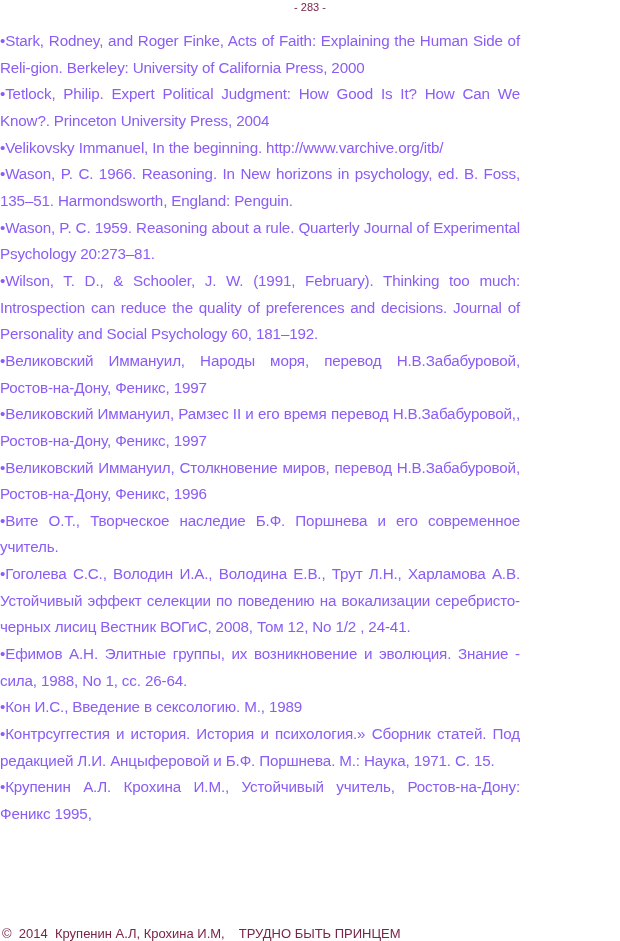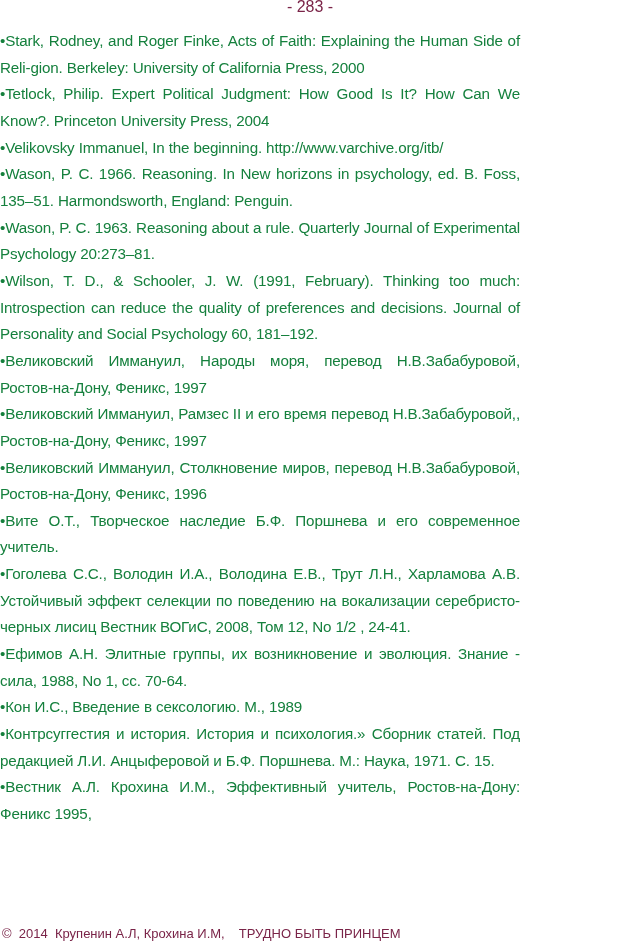--- a/index.html
+++ b/index.html
@@ -1,24 +1,24 @@
 <!DOCTYPE html>
 <html><head>
 <meta charset="utf-8">
 <style>
   html, body { margin: 0; padding: 0; background: #ffffff; }
   body { width: 620px; height: 941px; position: relative; overflow: hidden; }
   .page-num {
     position: absolute; top: 0px; left: 0; width: 620px; text-align: center;
-    font-family: "Liberation Sans", sans-serif; font-size: 16px; color: #7a2448;
+    font-family: "Liberation Sans", sans-serif; font-size: 11px; color: #7a2448;
     line-height: 14px;
   }
   .refs {
     position: absolute; top: 28px; left: 0; width: 520px;
-    font-family: "Liberation Sans", sans-serif; font-size: 15.2px; color: #15803d;
+    font-family: "Liberation Sans", sans-serif; font-size: 15.2px; color: #8b5cf6;
     line-height: 26.65px;
   }
   .ref { margin: 0; padding: 0; text-align: justify; text-align-last: left; letter-spacing: -0.15px; }
   .footer {
     position: absolute; top: 926px; left: 2px;
     font-family: "Liberation Sans", sans-serif; font-size: 13px; color: #7a2448;
     white-space: pre;
   }
   .footer span { margin-right: 4px; }
   .footer .title { margin-left: 10px; }
@@ -26,26 +26,26 @@
 </head>
 <body>
 
 <div class="page-num">- 283 -</div>
 
 <div class="refs">
   <p class="ref">•Stark, Rodney, and Roger Finke,  Acts of Faith: Explaining the Human Side of Reli-gion. Berkeley: University of California Press, 2000</p>
   <p class="ref">•Tetlock, Philip. Expert Political Judgment: How Good Is It? How Can We Know?. Princeton University Press, 2004</p>
   <p class="ref">•Velikovsky Immanuel, In the beginning. http://www.varchive.org/itb/</p>
   <p class="ref">•Wason, P. C. 1966. Reasoning. In New horizons in psychology, ed. B. Foss, 135–51. Harmondsworth, England: Penguin.</p>
-  <p class="ref">•Wason, P. C. 1963. Reasoning about a rule. Quarterly Journal of Experimental Psychology 20:273–81.</p>
+  <p class="ref">•Wason, P. C. 1959. Reasoning about a rule. Quarterly Journal of Experimental Psychology 20:273–81.</p>
   <p class="ref">•Wilson, T. D., &amp; Schooler, J. W. (1991, February). Thinking too much: Introspection can reduce the quality of preferences and decisions. Journal of Personality and Social Psychology 60, 181–192.</p>
   <p class="ref">•Великовский Иммануил, Народы моря, перевод Н.В.Забабуровой, Ростов-на-Дону, Феникс, 1997</p>
   <p class="ref">•Великовский Иммануил, Рамзес II и его время перевод Н.В.Забабуровой,, Ростов-на-Дону, Феникс, 1997</p>
   <p class="ref">•Великовский Иммануил, Столкновение миров, перевод Н.В.Забабуровой, Ростов-на-Дону, Феникс, 1996</p>
   <p class="ref">•Вите О.Т., Творческое наследие Б.Ф. Поршнева и его современное учитель.</p>
   <p class="ref">•Гоголева С.С., Володин И.А.,  Володина Е.В., Трут Л.Н.,  Харламова А.В. Устойчивый эффект селекции по поведению на вокализации серебристо-черных лисиц Вестник ВОГиС, 2008, Том 12, No 1/2 , 24-41.</p>
-  <p class="ref">•Ефимов А.Н. Элитные группы, их возникновение и эволюция. Знание - сила, 1988, No 1, сс. 70-64.</p>
+  <p class="ref">•Ефимов А.Н. Элитные группы, их возникновение и эволюция. Знание - сила, 1988, No 1, сс. 26-64.</p>
   <p class="ref">•Кон И.С., Введение в сексологию. М., 1989</p>
   <p class="ref">•Контрсуггестия и история. История и психология.» Сборник статей. Под редакцией Л.И. Анцыферовой и Б.Ф. Поршнева. М.: Наука, 1971. С. 15.</p>
-  <p class="ref">•Вестник А.Л. Крохина И.М., Эффективный учитель, Ростов-на-Дону: Феникс 1995,</p>
+  <p class="ref">•Крупенин А.Л. Крохина И.М., Устойчивый учитель, Ростов-на-Дону: Феникс 1995,</p>
 </div>
 
 <div class="footer"><span>©  2014  Крупенин А.Л, Крохина И.М,</span><span class="title">ТРУДНО БЫТЬ ПРИНЦЕМ</span></div>
 
 </body></html>

